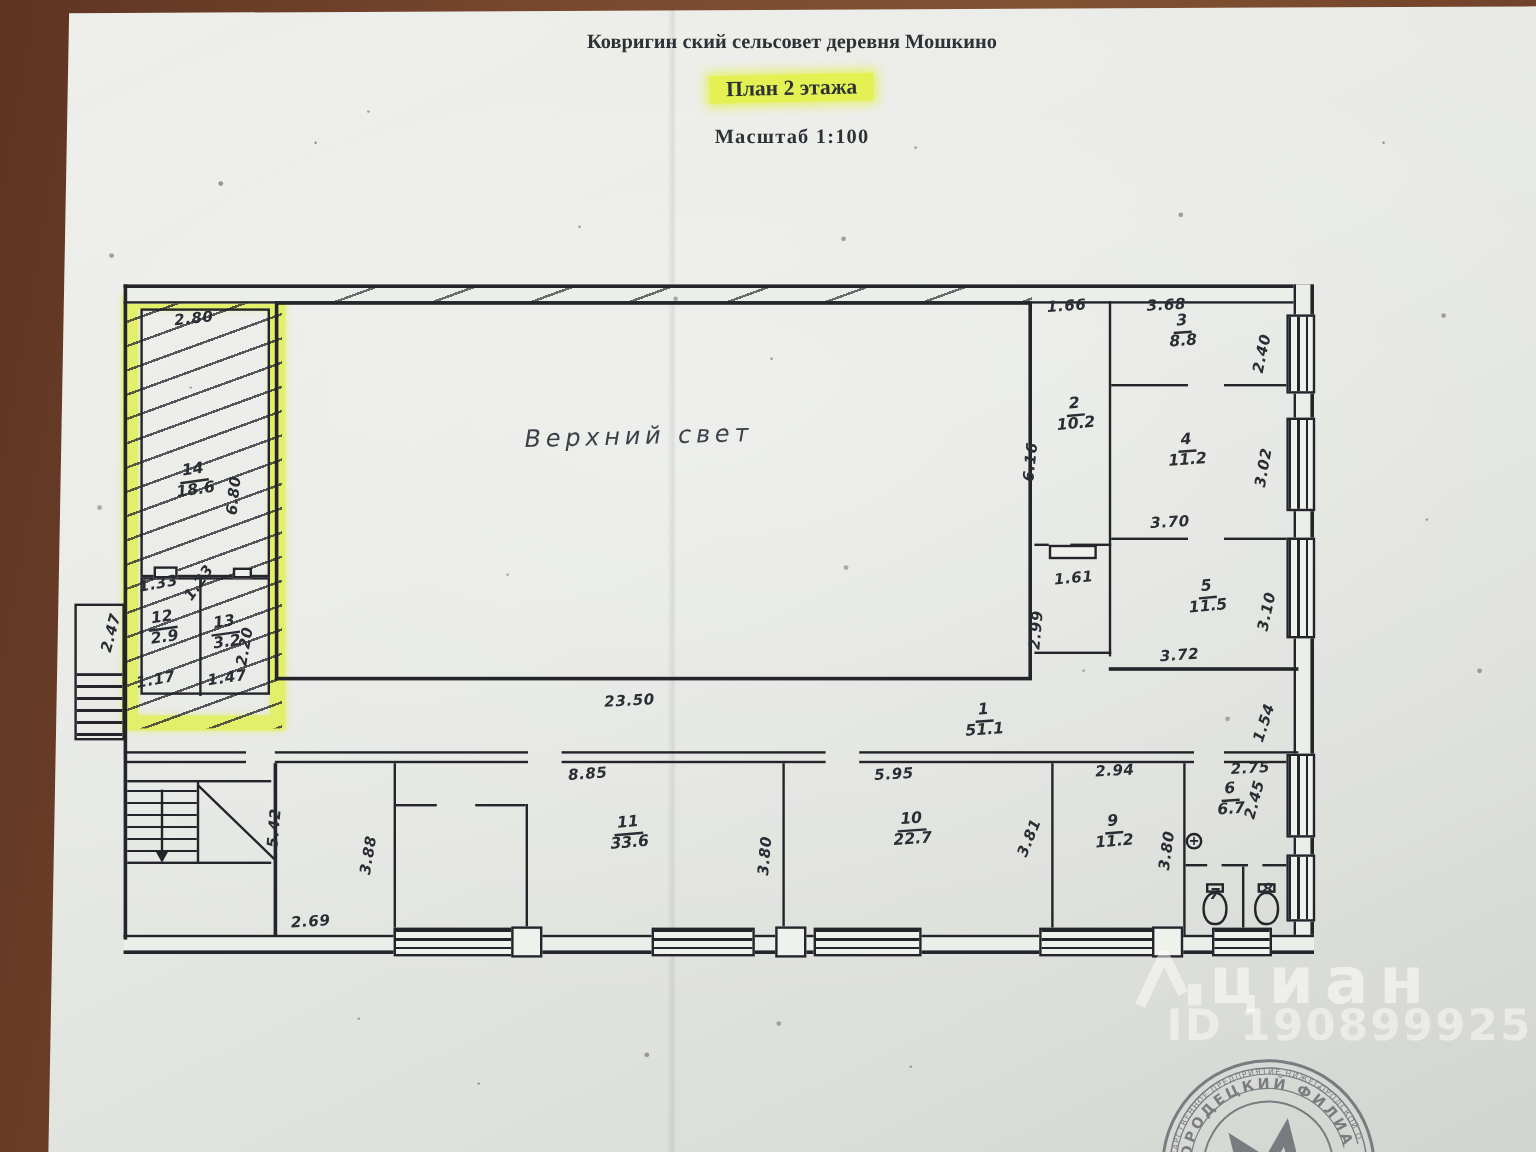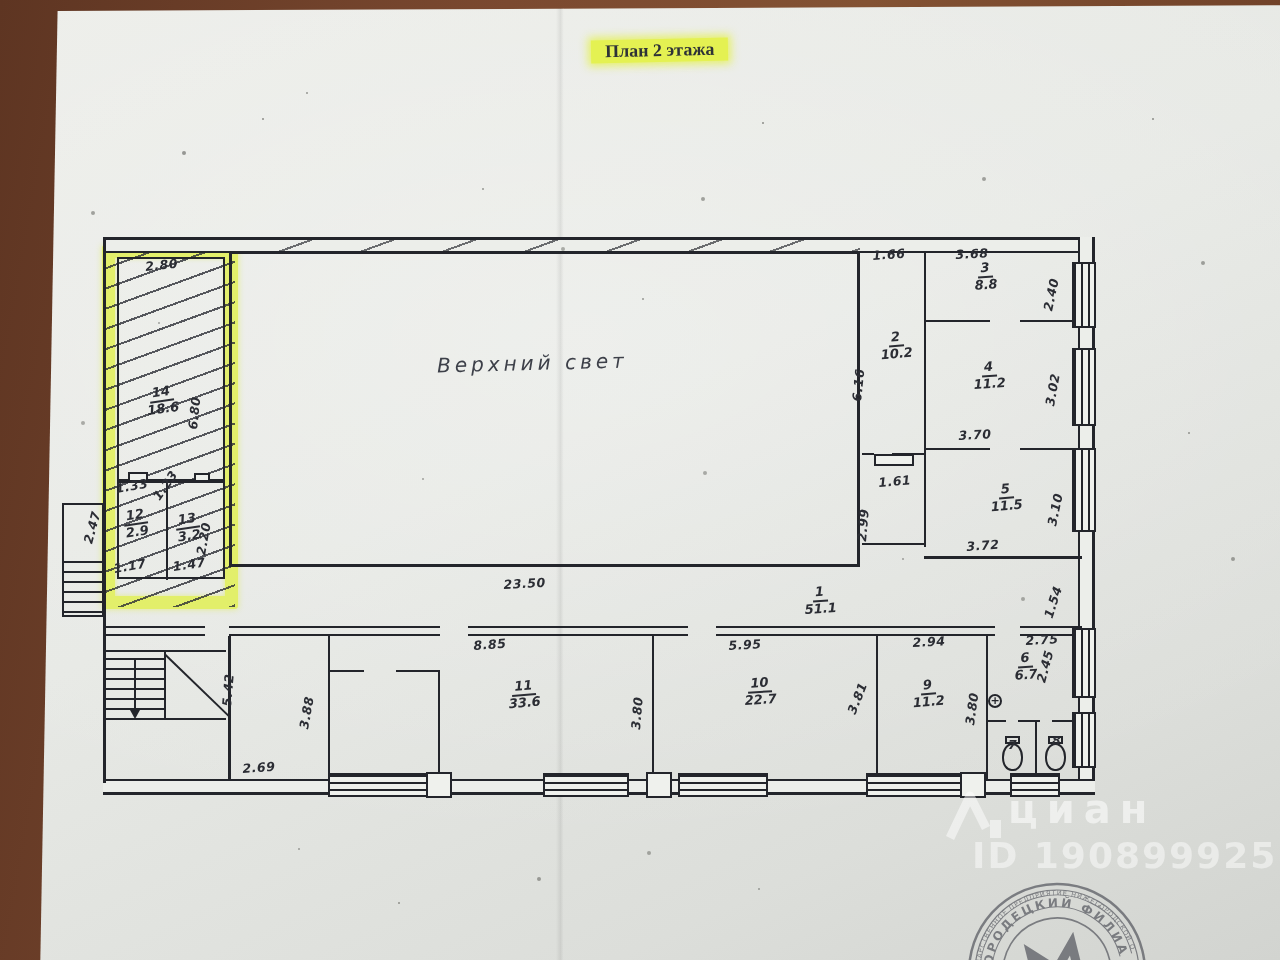--- a/index.html
+++ b/index.html
@@ -52,21 +52,21 @@
   #hall-label{position:absolute;left:437px;top:351px;font-size:20px;font-style:italic;font-weight:500;
               letter-spacing:4px;color:#3d4049;transform:rotate(-1.5deg);z-index:5;}
   
   .wc{position:absolute;z-index:4;}
   .wc .tank{position:absolute;left:3px;top:0;width:15px;height:8px;border:2px solid #23252b;box-sizing:border-box;}
   .wc .bowl{position:absolute;left:0;top:7px;width:21px;height:28px;border:2px solid #23252b;border-radius:50% 50% 46% 46%;box-sizing:border-box;}
   .knob{position:absolute;width:14px;height:14px;border:2px solid #23252b;border-radius:50%;box-sizing:border-box;z-index:4;
         font-size:11px;line-height:10px;text-align:center;color:#23252b;font-weight:bold;}
   
   #watermark{position:absolute;left:946px;top:786px;z-index:6;color:rgba(255,255,255,.55);}
-  #wm-logo-text{position:absolute;left:62px;top:0;font-size:40px;font-weight:bold;letter-spacing:9px;}
+  #wm-logo-text{position:absolute;left:62px;top:0;font-size:54px;font-weight:bold;letter-spacing:9px;}
   #wm-id{position:absolute;left:26px;top:49px;font-size:36px;font-weight:bold;letter-spacing:2px;color:rgba(255,255,255,.48);white-space:nowrap;}
   #specks{position:absolute;left:0;top:0;width:2px;height:2px;border-radius:50%;z-index:5;
           box-shadow:183px 152px 0 1px rgba(45,45,40,.45),262px 118px 0 rgba(45,45,40,.5),
            92px 212px 0 1px rgba(45,45,40,.4),306px 92px 0 rgba(45,45,40,.45),
            702px 198px 0 1px rgba(45,45,40,.4),762px 122px 0 rgba(45,45,40,.5),
            983px 178px 0 1px rgba(45,45,40,.4),1152px 118px 0 rgba(45,45,40,.5),
            1202px 262px 0 1px rgba(45,45,40,.4),642px 298px 0 rgba(45,45,40,.45),
            422px 478px 0 rgba(45,45,40,.4),704px 472px 0 1px rgba(45,45,40,.35),
            1188px 432px 0 rgba(45,45,40,.45),1232px 558px 0 1px rgba(45,45,40,.4),
            158px 322px 0 rgba(45,45,40,.4),82px 422px 0 1px rgba(45,45,40,.35),
@@ -77,21 +77,23 @@
            562px 248px 0 1px rgba(45,45,40,.35),1098px 905px 0 rgba(45,45,40,.4);}
 </style>
 </head>
 <body>
 
 <div id="page">
   <div id="paper"></div>
   <div class="fold"></div>
 
   <div id="title-block">
+    <div class="sub">Ковригин ский сельсовет деревня Мошкино</div>
     <div class="plan-tag-wrap"><span class="plan-tag">План 2 этажа</span></div>
+    <div class="scale">Масштаб  1:100</div>
   </div>
 
   <div id="floor-plan">
 
     <div class="band" style="left:103px;top:237px;width:992px;height:16px;border-top-width:3px;border-bottom-width:2px;"></div>
     <div id="top-hatch"></div>
     <div class="band" style="left:1078px;top:237px;width:17px;height:558px;border-left-width:2px;border-right-width:3px;"></div>
     <div class="band" style="left:103px;top:779px;width:992px;height:16px;border-top-width:2px;border-bottom-width:3px;"></div>
     <div class="w" style="left:103px;top:237px;width:3px;height:546px;"></div>
 

